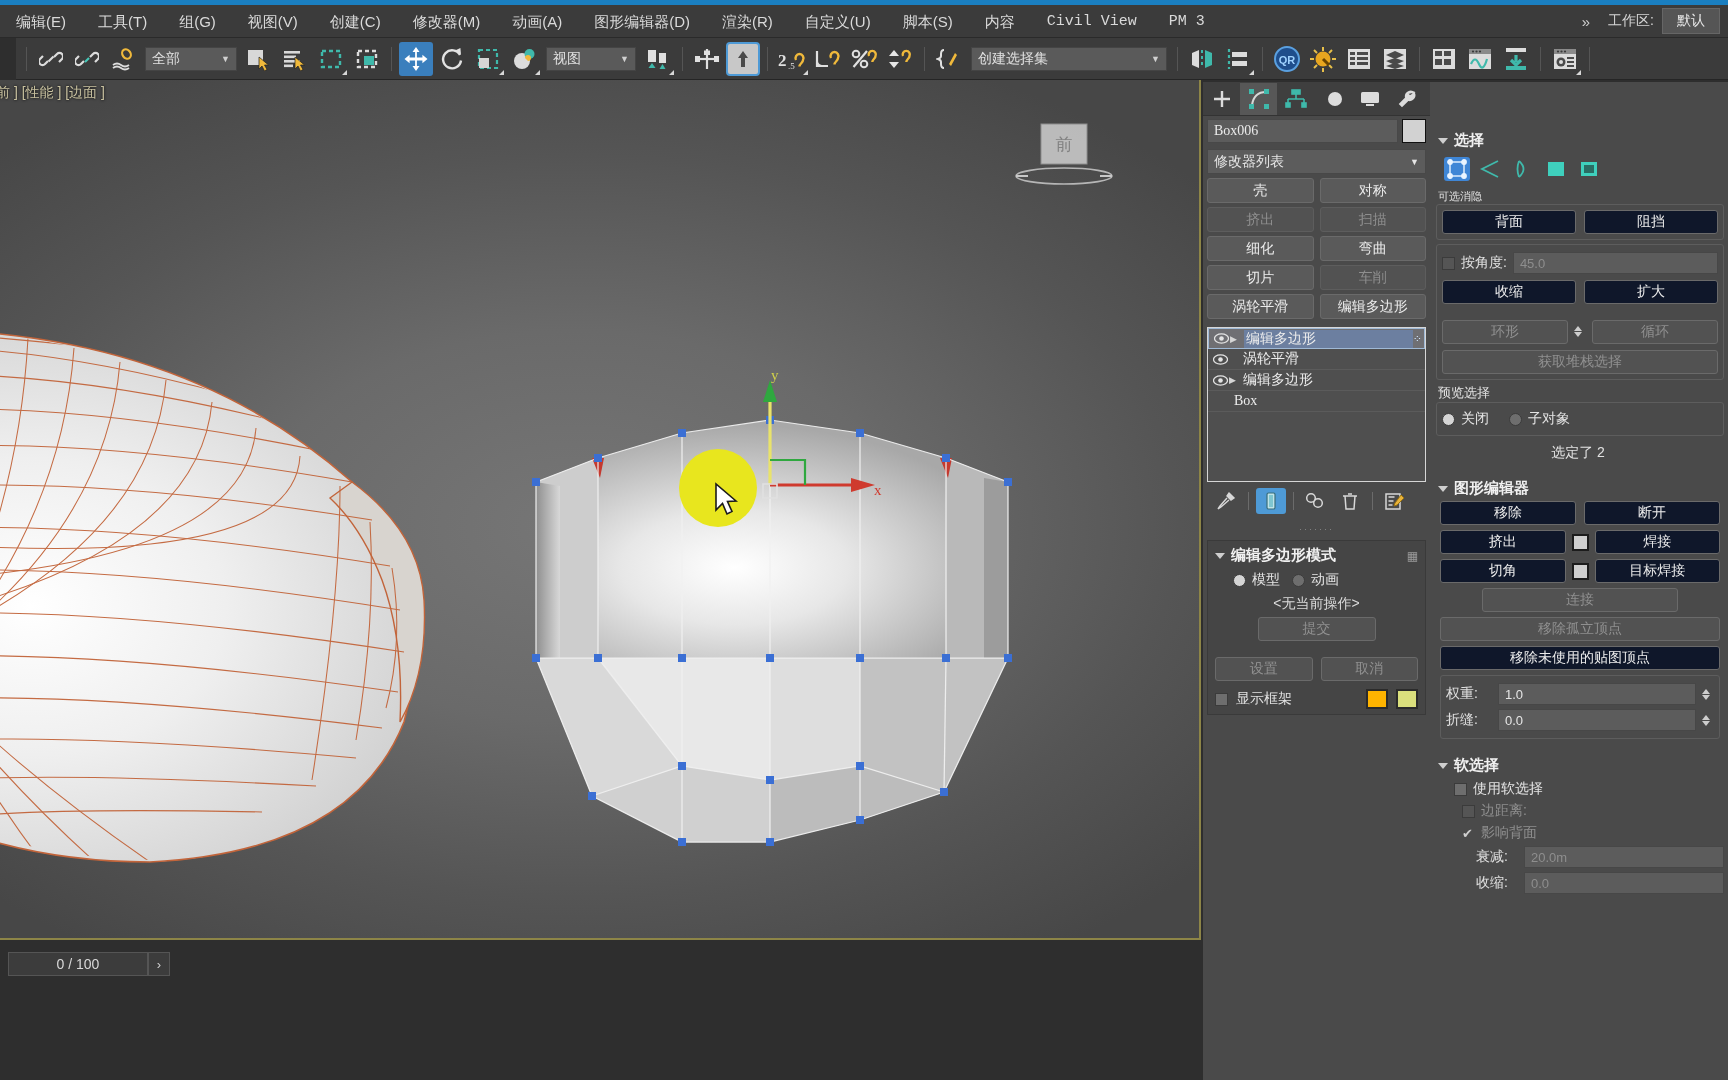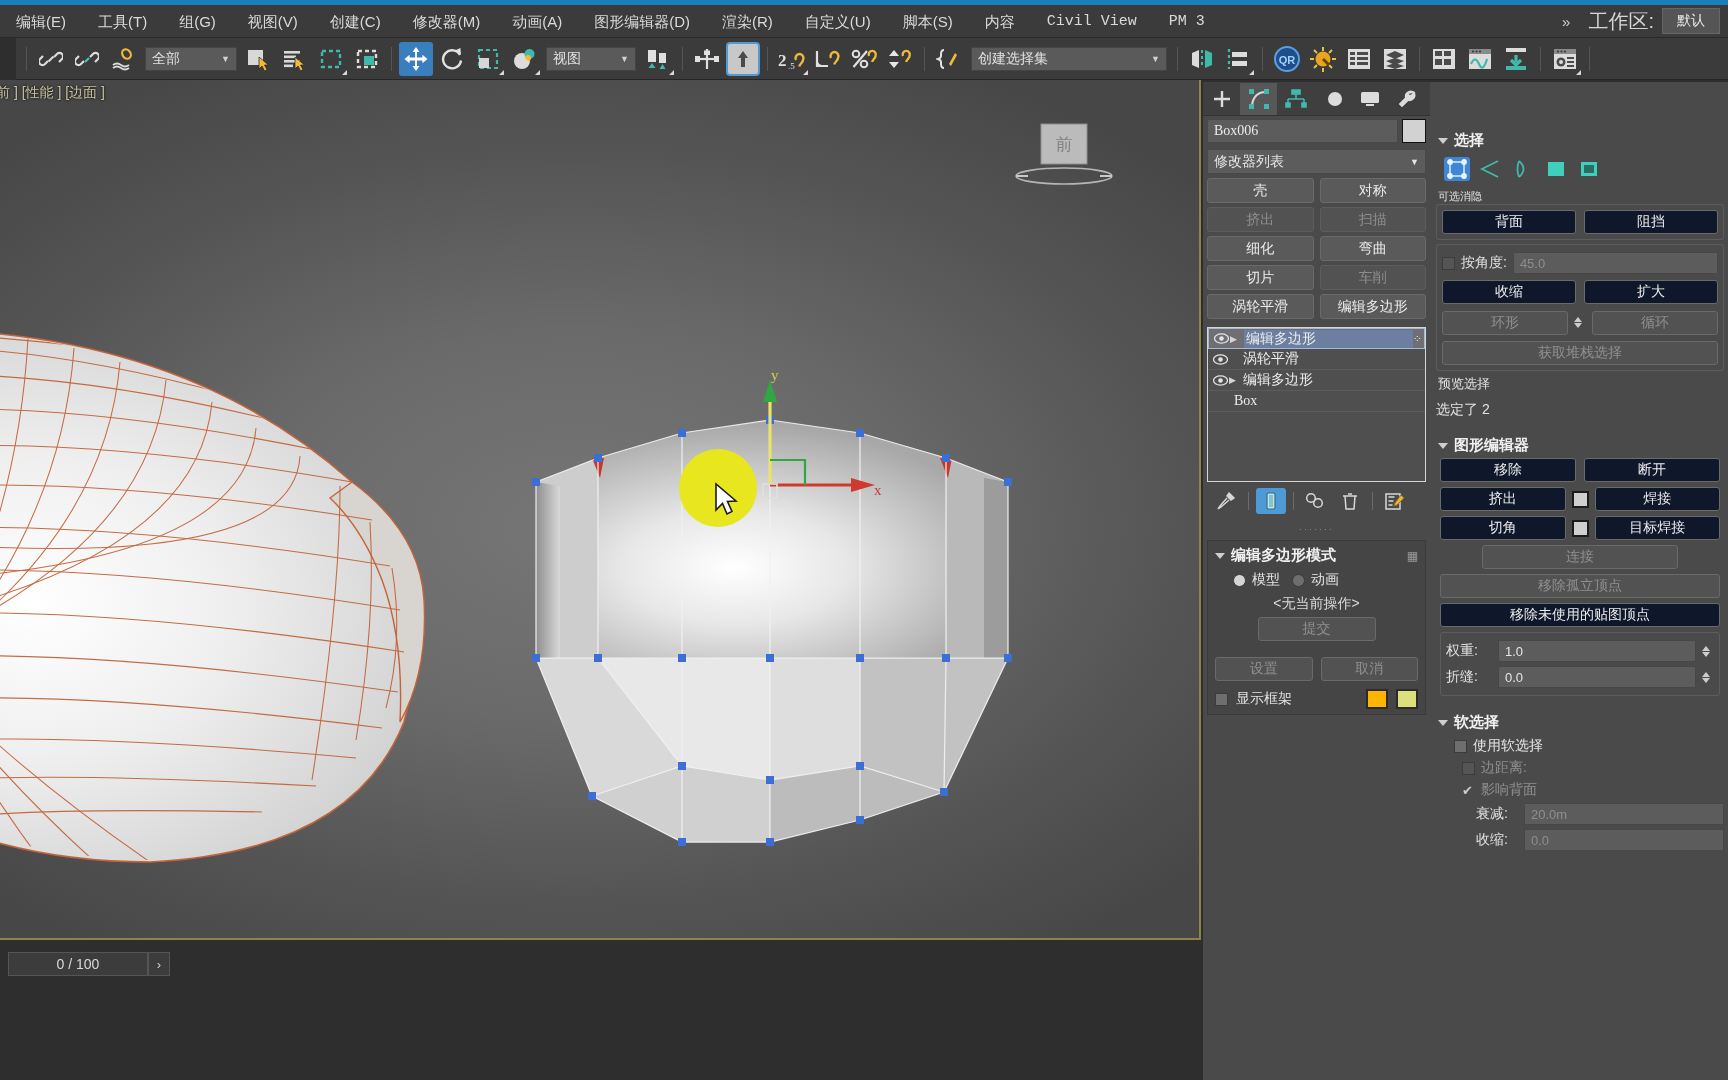--- a/index.html
+++ b/index.html
@@ -24,21 +24,21 @@
     background:#3b3b3b;
     display:flex; align-items:center;
     border-bottom:1px solid #2a2a2a;
   }
   .menu-item {
     color:#dadada; font-size:15px; padding:0 16px; height:33px;
     line-height:33px; white-space:nowrap; cursor:default;
   }
   .menu-spacer { flex:1; }
   .menu-chev { color:#cfcfcf; font-size:15px; padding:0 10px; }
-  .ws-label { color:#d6d6d6; font-size:20px; padding:0 8px; }
+  .ws-label { color:#d6d6d6; font-size:14px; padding:0 8px; }
   .ws-value {
     color:#e8e8e8; font-size:14px; background:#555; padding:3px 14px;
     margin-right:8px; border:1px solid #666;
   }
 
   
   .toolbar {
     position:absolute; left:16px; top:38px; width:1728px; height:42px;
     background:#3b3b3b; display:flex; align-items:center;
     border-bottom:1px solid #252525; padding-left:4px;
@@ -912,33 +912,45 @@
         <div class="grp">
           <div class="numrow dimtxt">
             <span class="chk dim"></span>
             <span>按角度:</span>
             <span class="fieldbox dim" style="flex:1">45.0</span>
           </div>
           <div style="display:grid;grid-template-columns:1fr 1fr;gap:8px;margin-top:4px">
             <div class="sbtn">收缩</div>
             <div class="sbtn">扩大</div>
           </div>
-          <div style="display:flex;gap:6px;margin-top:7px;align-items:flex-start">
+          <div style="display:flex;gap:6px;margin-top:16px;align-items:flex-start">
             <div class="sbtn dim" style="flex:1">环形</div>
             <div class="spinner">
                 <i class="u"></i>
                 <i class="d"></i>
               </div>
             <div class="sbtn dim" style="flex:1">循环</div>
           </div>
           <div class="sbtn dim" style="margin-top:6px">获取堆栈选择</div>
         </div>
 
         <div style="font-size:13px;color:#e2e2e2;padding:4px 0 0 2px">预览选择</div>
-        <div style="text-align:left;font-size:14px;color:#e2e2e2;padding:8px 4px 2px 0">选定了 2</div>
+        <div class="grp" style="margin-top:0">
+          <div style="display:flex;gap:20px">
+            <div class="radio-row">
+              <span class="rdot on"></span>
+              <span>关闭</span>
+            </div>
+            <div class="radio-row">
+              <span class="rdot"></span>
+              <span>子对象</span>
+            </div>
+          </div>
+        </div>
+        <div style="text-align:center;font-size:14px;color:#e2e2e2;padding:8px 4px 2px 0">选定了 2</div>
       </div>
 
       <div class="rollout" style="margin-top:12px">
         <div class="rotitle">
           <span class="rotri"></span>
           <span>图形编辑器</span>
         </div>
         <div style="padding:0 4px">
           <div style="display:grid;grid-template-columns:1fr 1fr;gap:8px;margin-bottom:5px">
             <div class="sbtn">移除</div>

